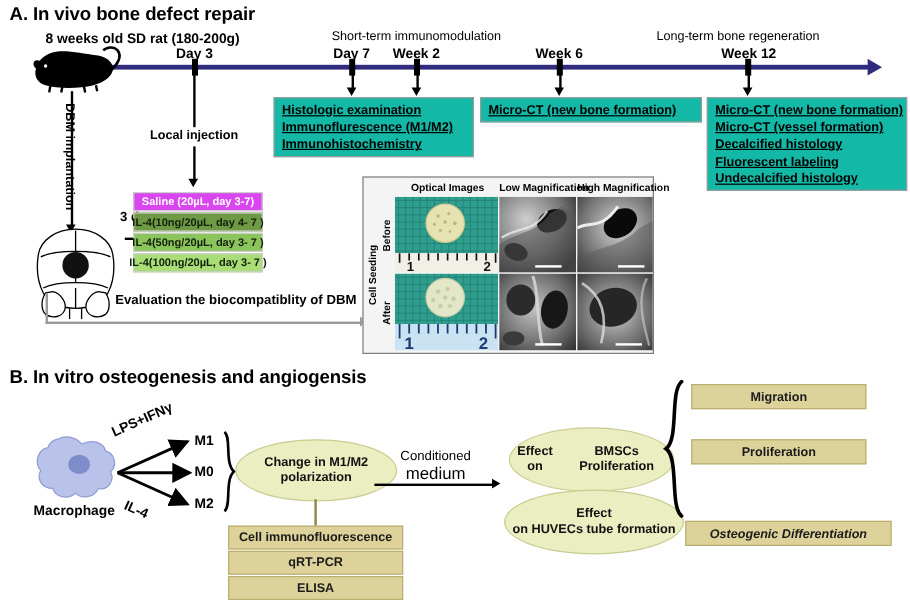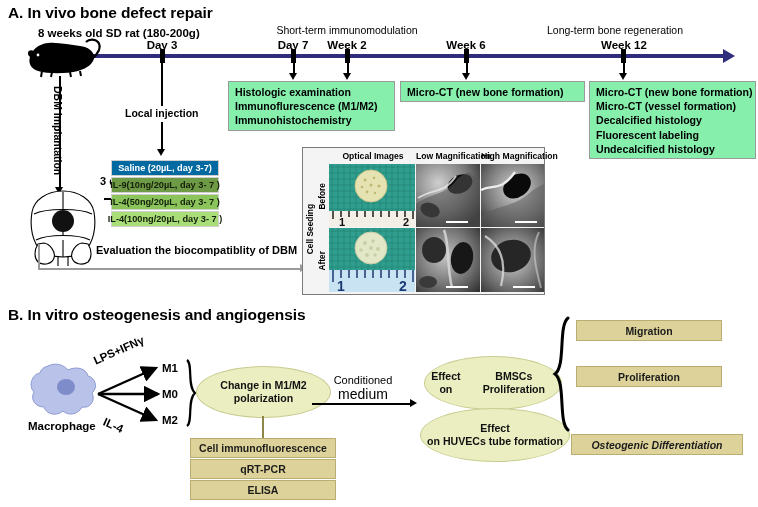--- a/index.html
+++ b/index.html
@@ -17,22 +17,22 @@
   .small-b{font-size:10.5px;font-weight:bold;white-space:nowrap;}
   .small-n{font-size:10.5px;white-space:nowrap;}
 
   
   .axis{background:#2f2b7d;height:4px;}
   .tick{background:#000;width:5px;}
   .arrowhead{width:0;height:0;border-top:7px solid transparent;
              border-bottom:7px solid transparent;border-left:12px solid #2f2b7d;}
 
   
-  .obox{border:1px solid #9a9a9a;background:#86efac;box-sizing:border-box;
-        padding:3px 6px 4px 6px;}
+  .obox{border:1px solid #9a9a9a;background:#14b8a6;box-sizing:border-box;
+        padding:3px 6px 4px 6px;text-decoration:underline;}
   .obox div{font-size:10.6px;font-weight:bold;line-height:14.2px;white-space:nowrap;}
 
   
   .vline{background:#000;width:1.5px;}
   .vhead{width:0;height:0;border-left:4.5px solid transparent;
          border-right:4.5px solid transparent;border-top:7px solid #000;}
   .hline{background:#000;height:1.5px;}
   .hhead{width:0;height:0;border-top:4.5px solid transparent;
          border-bottom:4.5px solid transparent;border-left:7px solid #000;}
 
@@ -142,25 +142,25 @@
 
   <div class="abs small-b" style="left:100px;top:175px;font-size:11px;">3 days</div>
   <div class="abs hline" style="left:104px;top:198px;width:68px;"></div>
   <div class="abs hhead" style="left:170px;top:194px;"></div>
 
   <div class="abs vline" style="left:161px;top:62px;height:44px;"></div>
   <div class="abs small-b" style="left:125px;top:107px;">Local injection</div>
   <div class="abs vline" style="left:161px;top:122px;height:28px;"></div>
   <div class="abs vhead" style="left:157px;top:149px;"></div>
 
-  <div class="abs gbox" style="left:111px;top:160px;width:108px;height:16px;background:#0369a1;">
+  <div class="abs gbox" style="left:111px;top:160px;width:108px;height:16px;background:#d946ef;">
     <span style="color:#ffffff;">Saline (20µL, day 3-7)</span>
   </div>
   <div class="abs gbox" style="left:111px;top:177px;width:108px;height:16px;background:#6f9a45;">
-    <span style="color:#13200b;">IL-9(10ng/20µL, day 3- 7 )</span>
+    <span style="color:#13200b;">IL-4(10ng/20µL, day 4- 7 )</span>
   </div>
   <div class="abs gbox" style="left:111px;top:194px;width:108px;height:16px;background:#8cc45c;">
     <span style="color:#13200b;">IL-4(50ng/20µL, day 3- 7 )</span>
   </div>
   <div class="abs gbox" style="left:111px;top:211px;width:108px;height:16px;background:#a9dd78;">
     <span style="color:#13200b;text-align:right;">IL-4(100ng/20µL, day 3- 7 )</span>
   </div>
 
   <div class="abs" style="left:38px;top:244px;width:1.6px;height:26px;background:#9a9a9a;"></div>
   <div class="abs" style="left:38px;top:268px;width:264px;height:1.6px;background:#9a9a9a;"></div>

